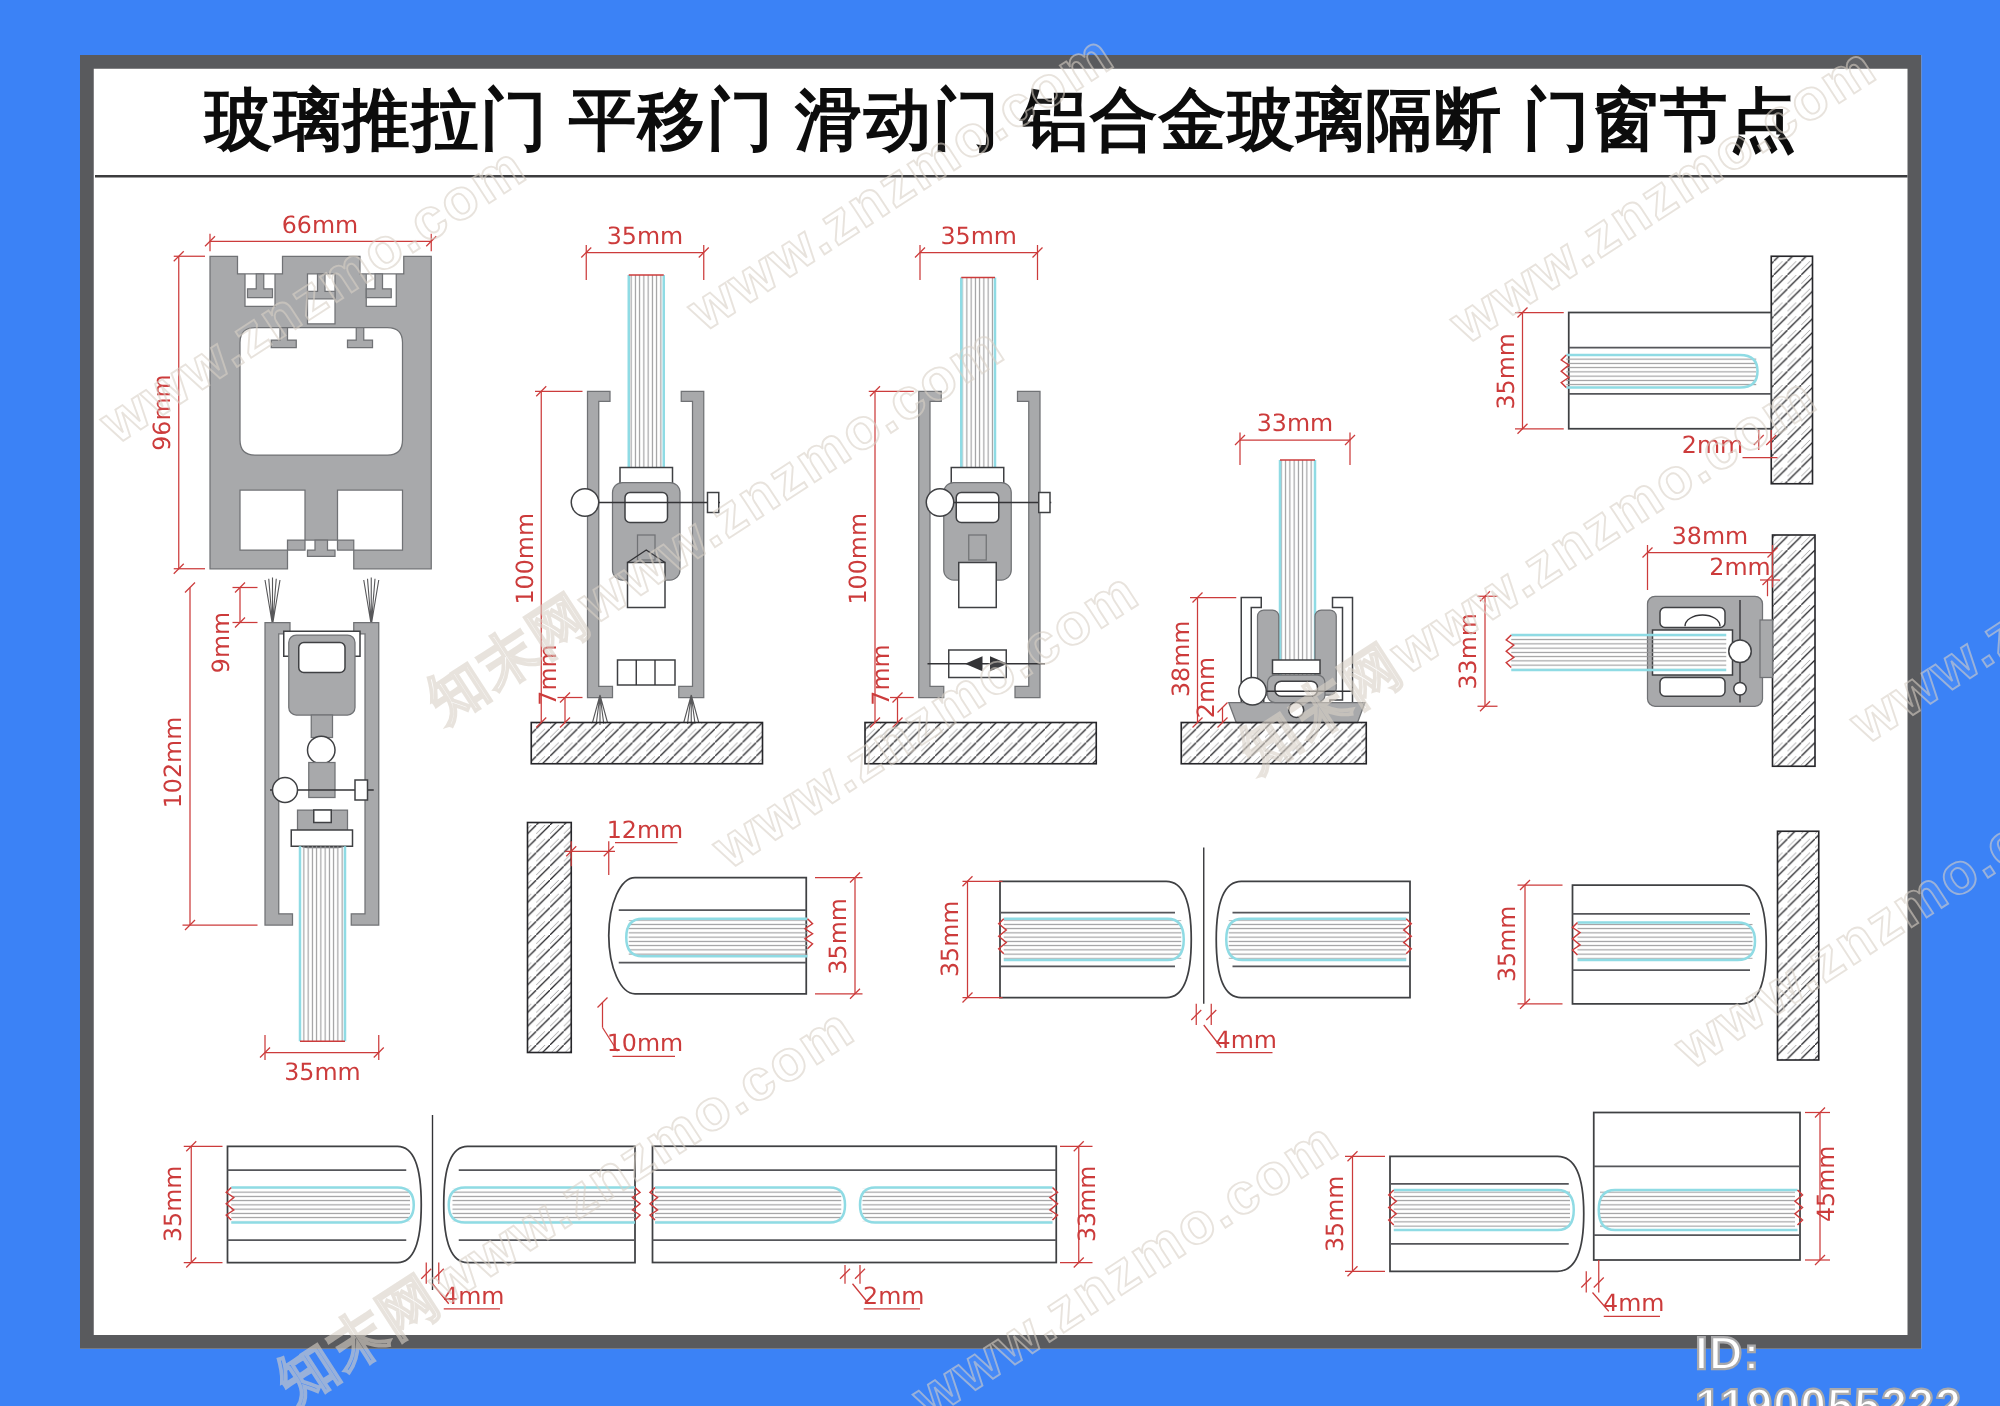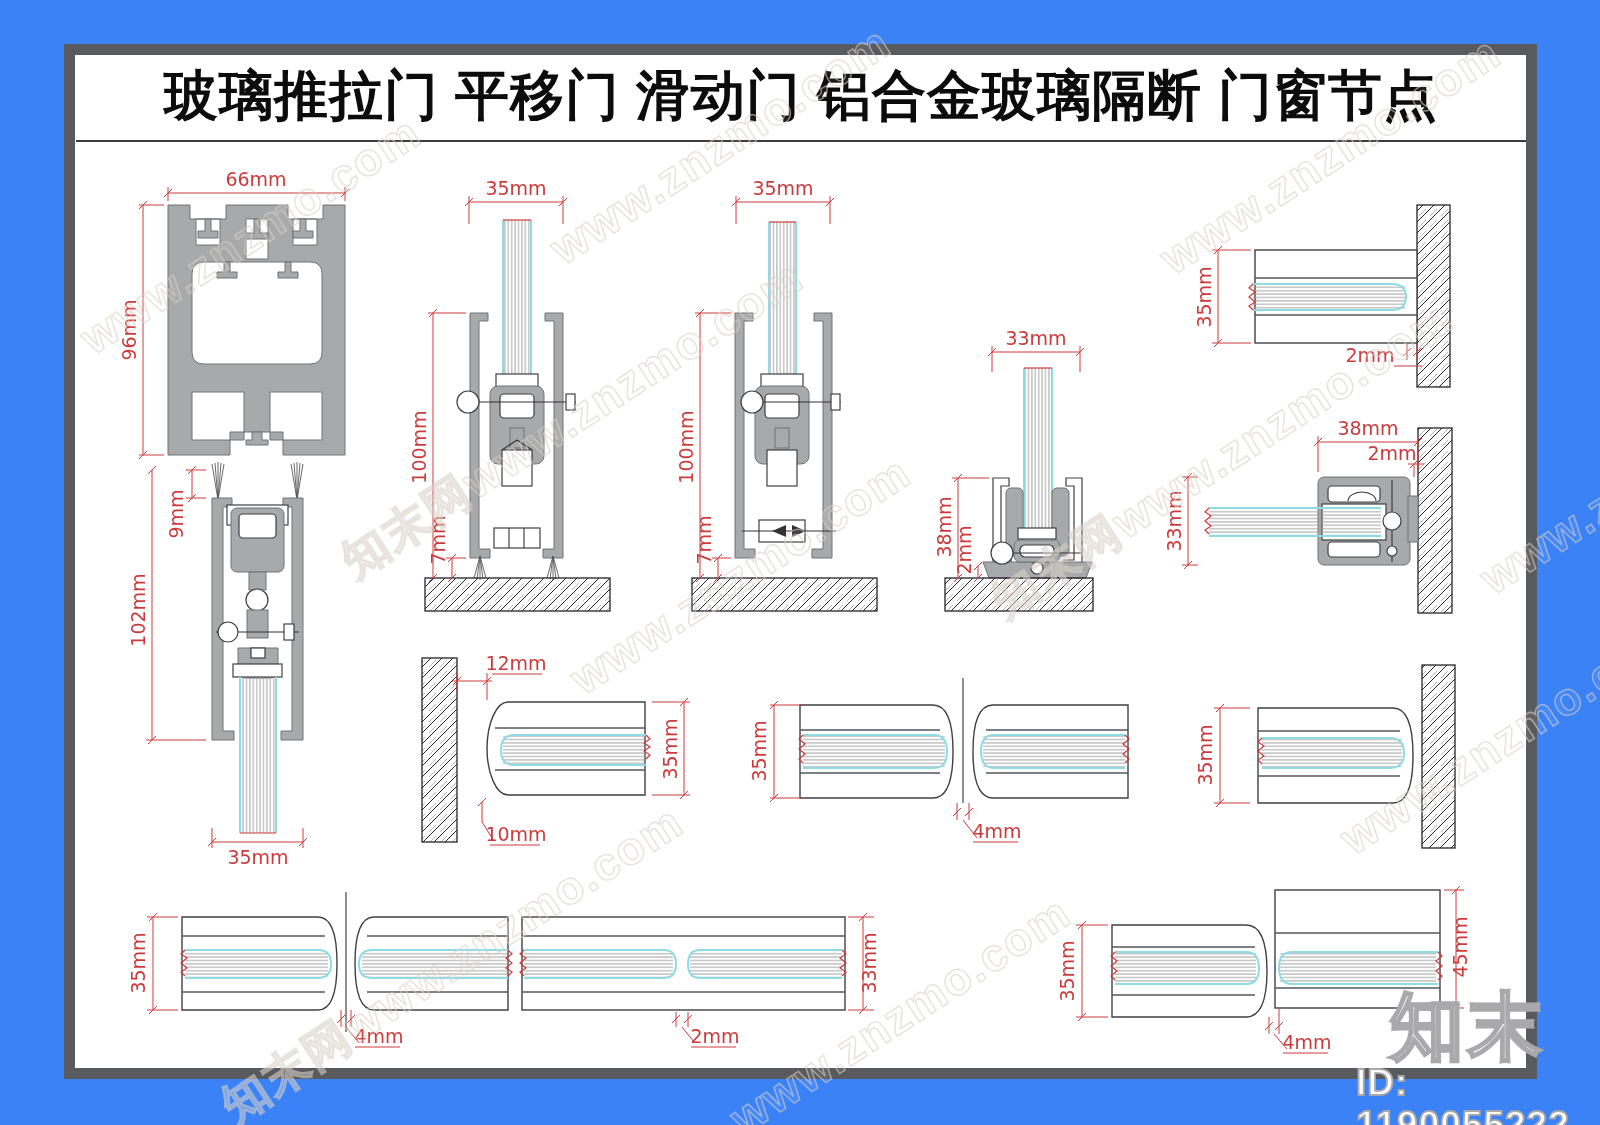--- a/index.html
+++ b/index.html
@@ -510,15 +510,14 @@
   <div class="wm" style="left:330px;top:540px;">知末网www.znzmo.com</div>
   <div class="wm" style="left:560px;top:660px;">www.znzmo.com</div>
   <div class="wm" style="left:980px;top:580px;">知末网www.znzmo.com</div>
   <div class="wm" style="left:1150px;top:240px;">www.znzmo.com</div>
   <div class="wm" style="left:540px;top:230px;">www.znzmo.com</div>
   <div class="wm" style="left:210px;top:1085px;">知末网www.znzmo.com</div>
   <div class="wm" style="left:720px;top:1100px;">www.znzmo.com</div>
   <div class="wm" style="left:1330px;top:820px;">www.znzmo.com</div>
   <div class="wm" style="left:1470px;top:560px;">www.znzmo.com</div>
 
-  <div id="logo">知末</div>
   <div id="idtag">ID: 1190055222</div>
 </div>
 
 </body></html>

